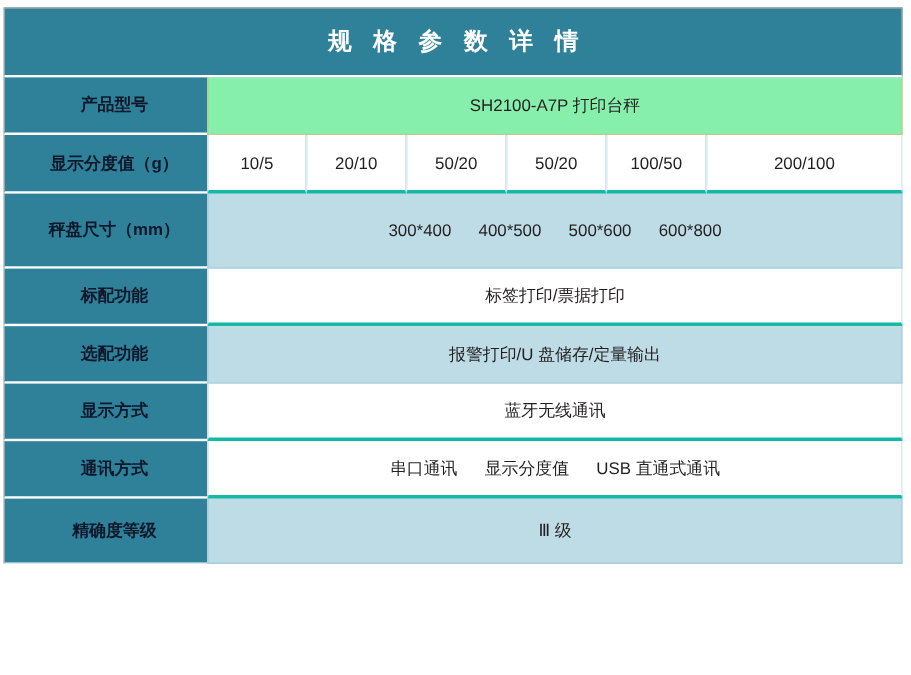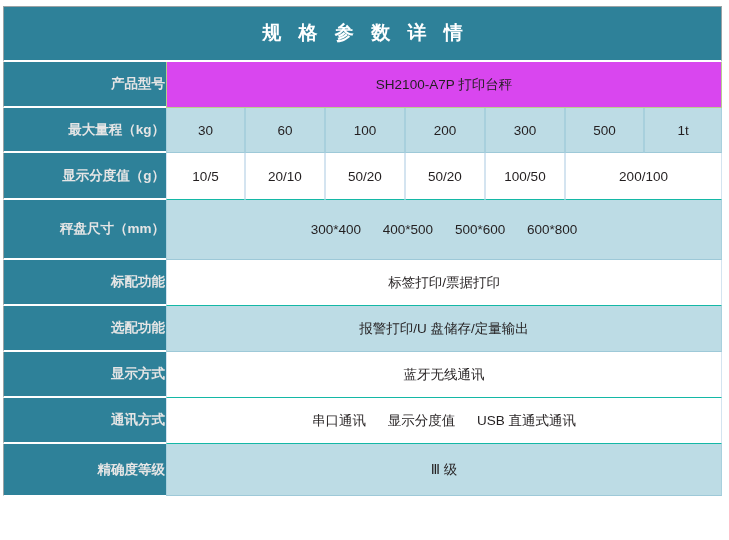--- a/index.html
+++ b/index.html
@@ -36,52 +36,52 @@
     letter-spacing: 6px;
     padding: 13px 0 14px 0;
     border-top: 1px solid #9aa3a6;
     border-left: 1px solid #9aa3a6;
     border-right: 1px solid #9aa3a6;
     border-bottom: 2px solid #ffffff;
     text-indent: 6px;
   }
   td.label-cell {
     background: #2E8199;
-    color: #e5e5e5;
+    color: #0f172a;
     font-size: 13.5px;
     font-weight: bold;
-    text-align: right;
+    text-align: center;
     padding-left: 14px;
     border-left: 1px solid #9aa3a6;
     border-bottom: 2px solid #ffffff;
     white-space: nowrap;
   }
   td.val-cell {
     font-size: 13.5px;
     color: #231f20;
     text-align: center;
     border-bottom: 1px solid #bcd3e0;
     border-left: 1px solid #cfe2ea;
     border-right: 1px solid #cfe2ea;
   }
   td.band-green {
-    background: #d946ef;
+    background: #86efac;
     border-bottom: 1px solid #b9cd8c;
     border-left: 1px solid #b9cd8c;
     border-right: 1px solid #b9cd8c;
   }
   td.band-blue {
     background: #BDDCE5;
     border-bottom: 1px solid #9ec9d8;
     border-left: 1px solid #a8d0dd;
     border-right: 1px solid #a8d0dd;
   }
   td.band-white {
     background: #ffffff;
-    border-bottom: 1px solid #14b8a6;
+    border-bottom: 3px solid #14b8a6;
     border-left: 1px solid #d4e4f0;
     border-right: 1px solid #d4e4f0;
   }
   .gap-text span { padding: 0 9px; }
 </style>
 </head>
 <body>
 
 <div id="spec-sheet">
   <table class="spec-table">
@@ -98,30 +98,20 @@
     <tbody>
       <tr class="title-row">
         <td colspan="8">规 格 参 数 详 情</td>
       </tr>
 
       <tr style="height:46px">
         <td class="label-cell">产品型号</td>
         <td colspan="7" class="val-cell band-green">SH2100-A7P 打印台秤</td>
       </tr>
 
-      <tr style="height:45px">
-        <td class="label-cell">最大量程（kg）</td>
-        <td class="val-cell band-blue edge-left">30</td>
-        <td class="val-cell band-blue">60</td>
-        <td class="val-cell band-blue">100</td>
-        <td class="val-cell band-blue">200</td>
-        <td class="val-cell band-blue">300</td>
-        <td class="val-cell band-blue">500</td>
-        <td class="val-cell band-blue">1t</td>
-      </tr>
 
       <tr style="height:47px">
         <td class="label-cell">显示分度值（g）</td>
         <td class="val-cell band-white edge-left">10/5</td>
         <td class="val-cell band-white">20/10</td>
         <td class="val-cell band-white">50/20</td>
         <td class="val-cell band-white">50/20</td>
         <td class="val-cell band-white">100/50</td>
         <td colspan="2" class="val-cell band-white">200/100</td>
       </tr>

